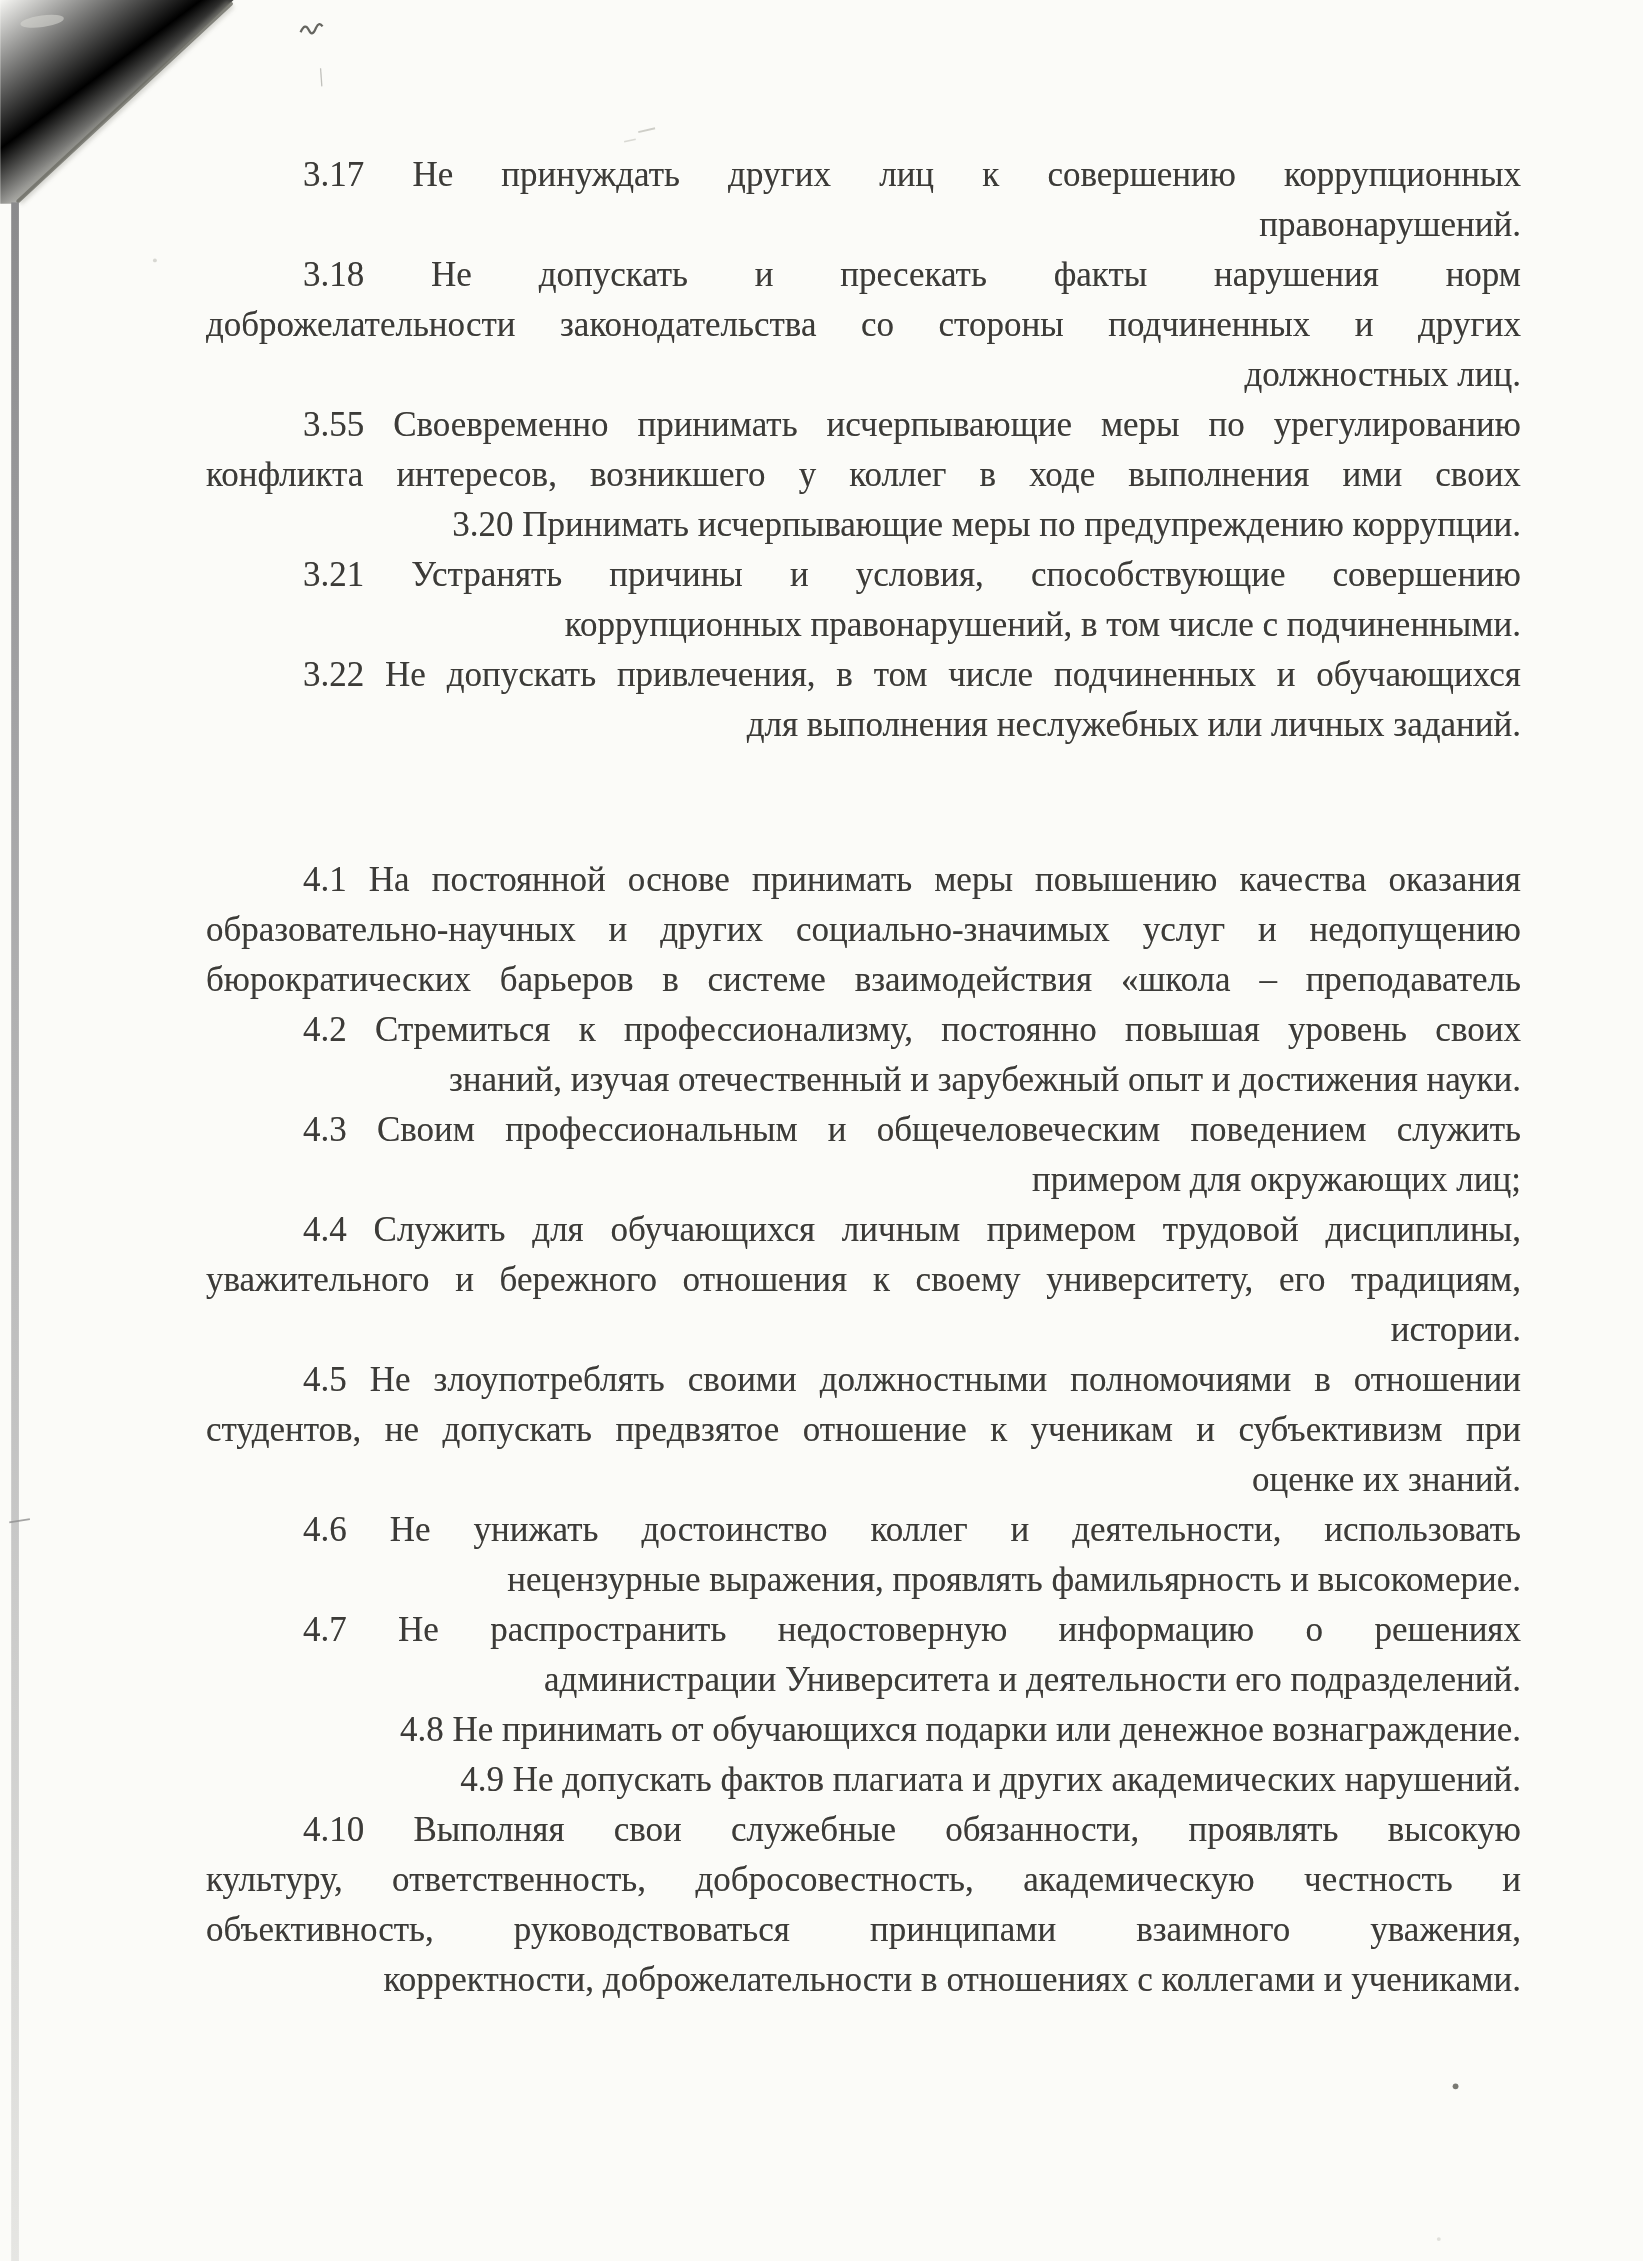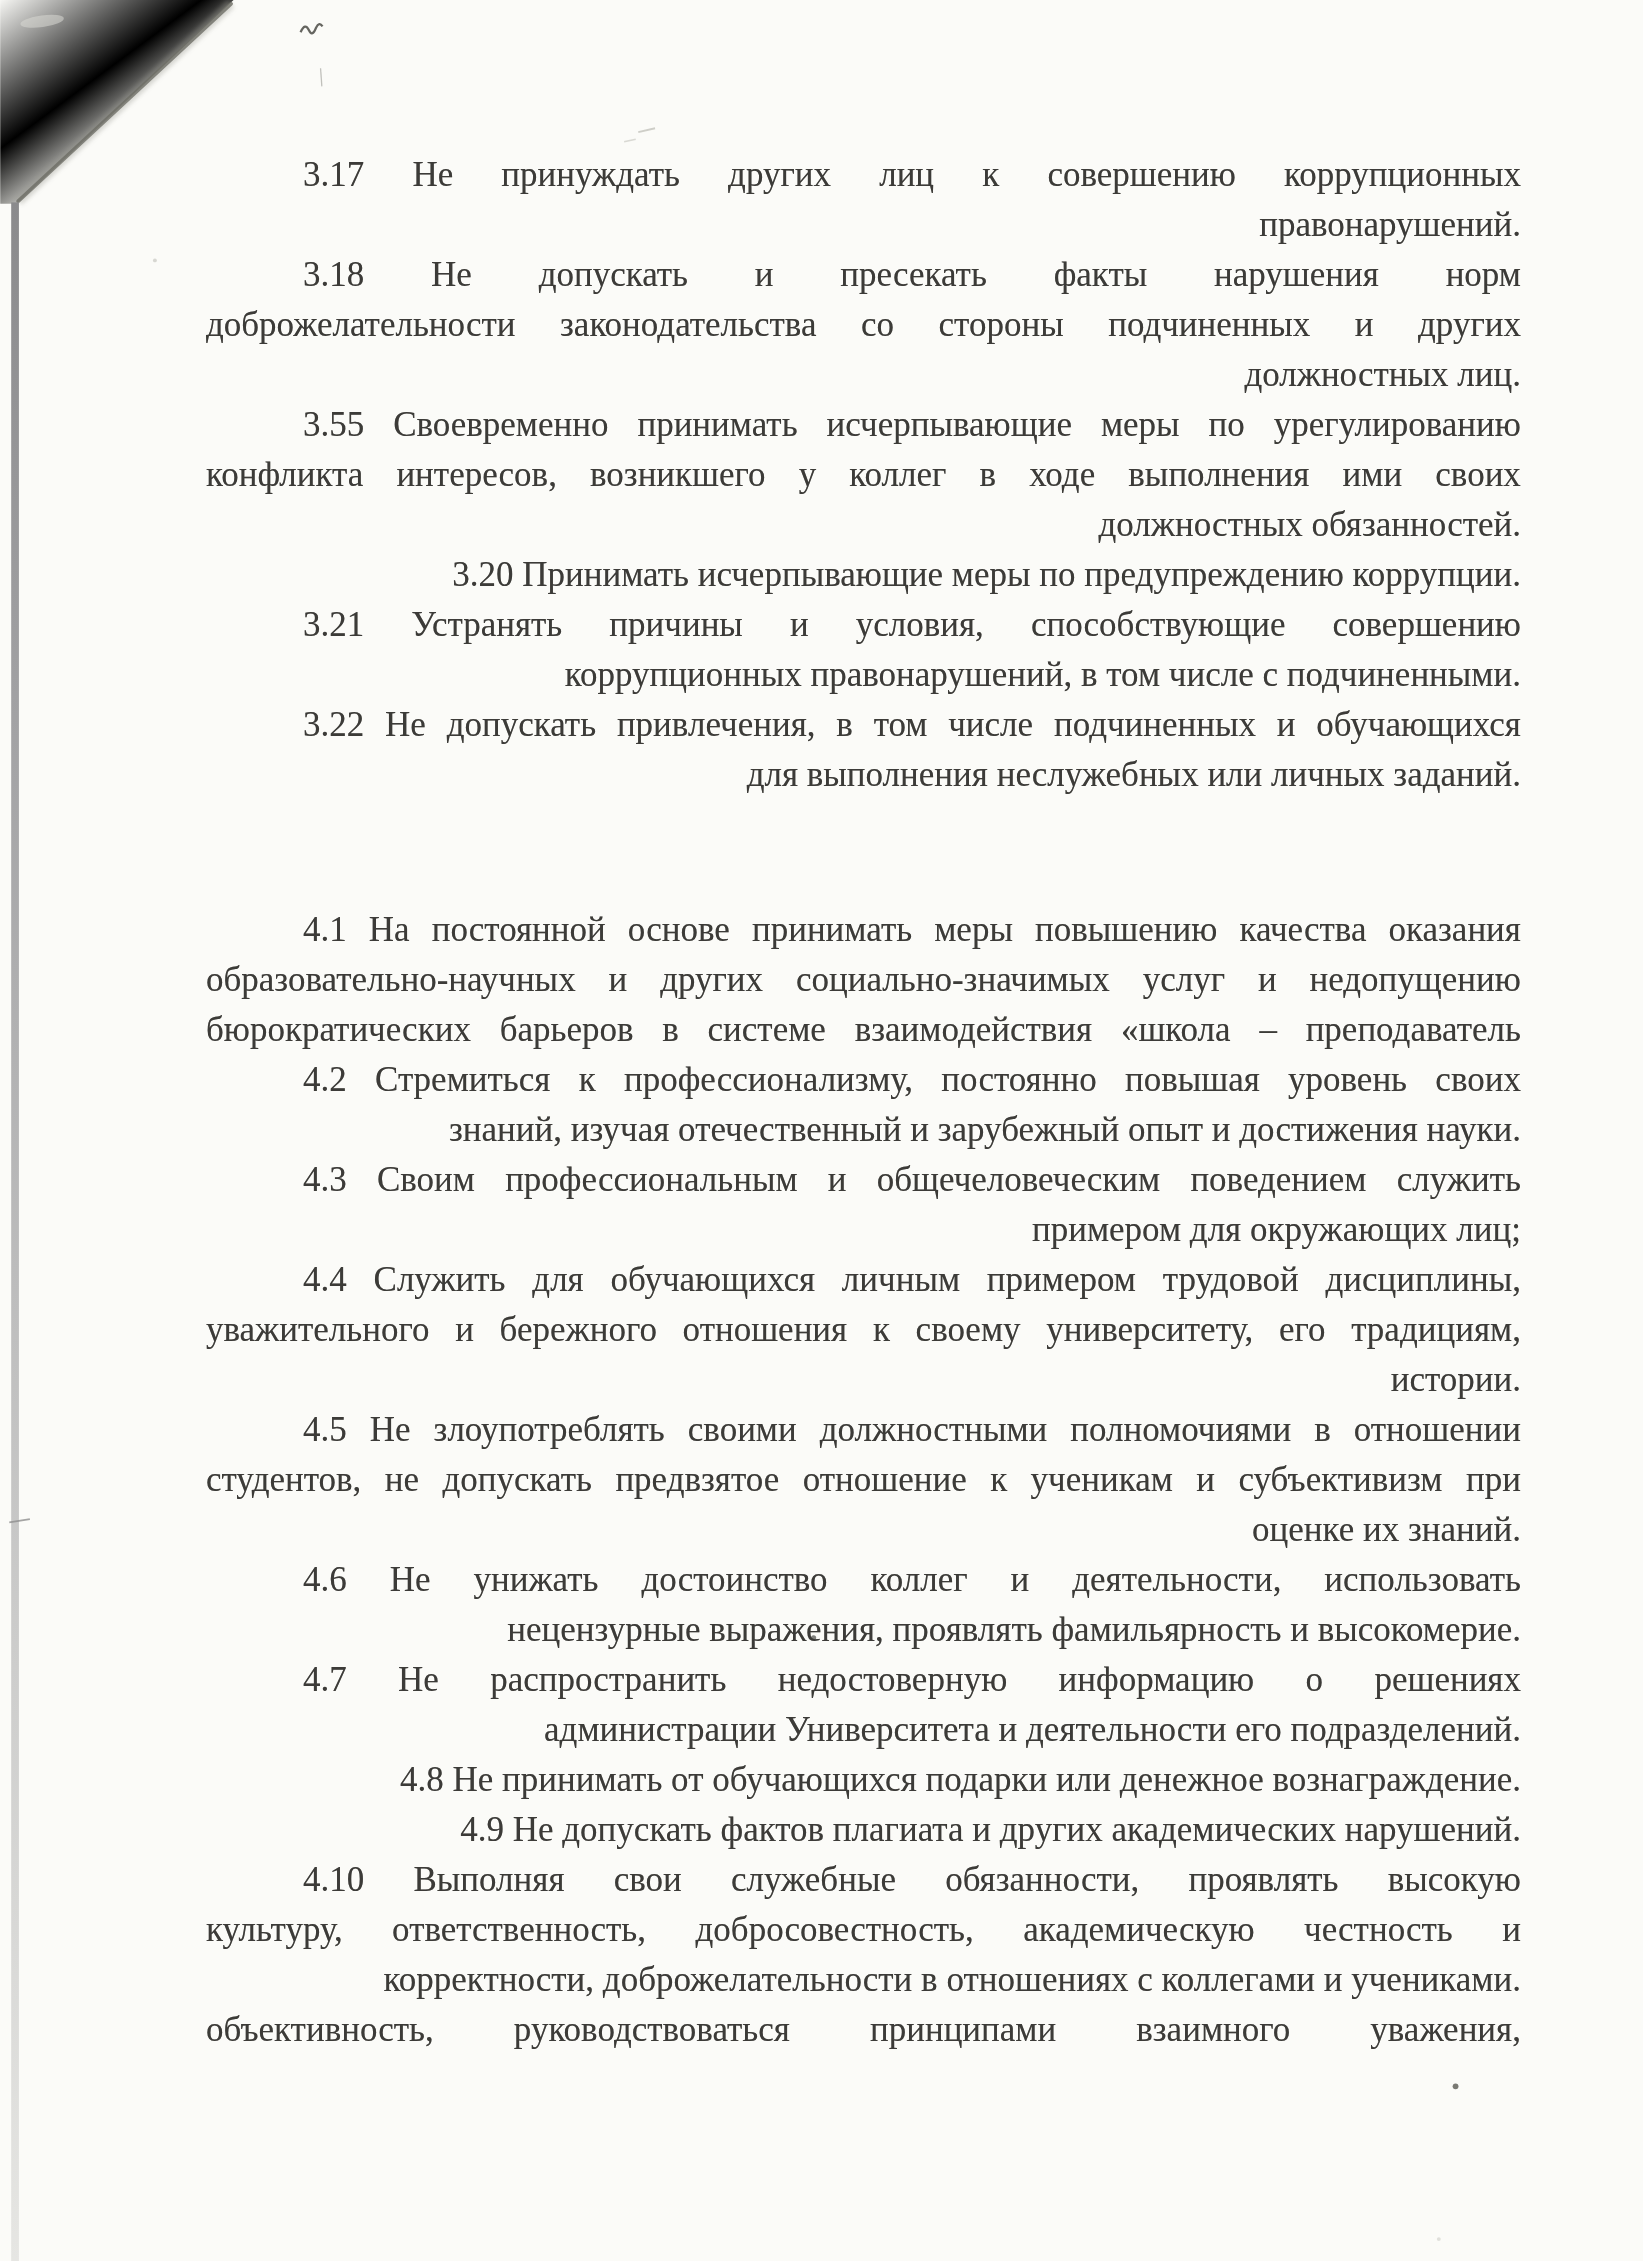--- a/index.html
+++ b/index.html
@@ -128,21 +128,20 @@
           <span>интересов,</span>
           <span>возникшего</span>
           <span>у</span>
           <span>коллег</span>
           <span>в</span>
           <span>ходе</span>
           <span>выполнения</span>
           <span>ими</span>
           <span>своих</span>
         </div>
-        <div class="line last">должностных обязанностей.</div>
       </div>
       <div class="para">
         <div class="line last indent">3.20 Принимать исчерпывающие меры по предупреждению коррупции.</div>
       </div>
       <div class="para">
         <div class="line just indent">
           <span>3.21</span>
           <span>Устранять</span>
           <span>причины</span>
           <span>и</span>
@@ -317,25 +316,25 @@
           <span>высокую</span>
         </div>
         <div class="line just">
           <span>культуру,</span>
           <span>ответственность,</span>
           <span>добросовестность,</span>
           <span>академическую</span>
           <span>честность</span>
           <span>и</span>
         </div>
-        <div class="line last">корректности, доброжелательности в отношениях с коллегами и учениками.</div>
         <div class="line just">
           <span>объективность,</span>
           <span>руководствоваться</span>
           <span>принципами</span>
           <span>взаимного</span>
           <span>уважения,</span>
         </div>
+        <div class="line last">корректности, доброжелательности в отношениях с коллегами и учениками.</div>
       </div>
     </div>
 
 </div>
 
 
 </body></html>

